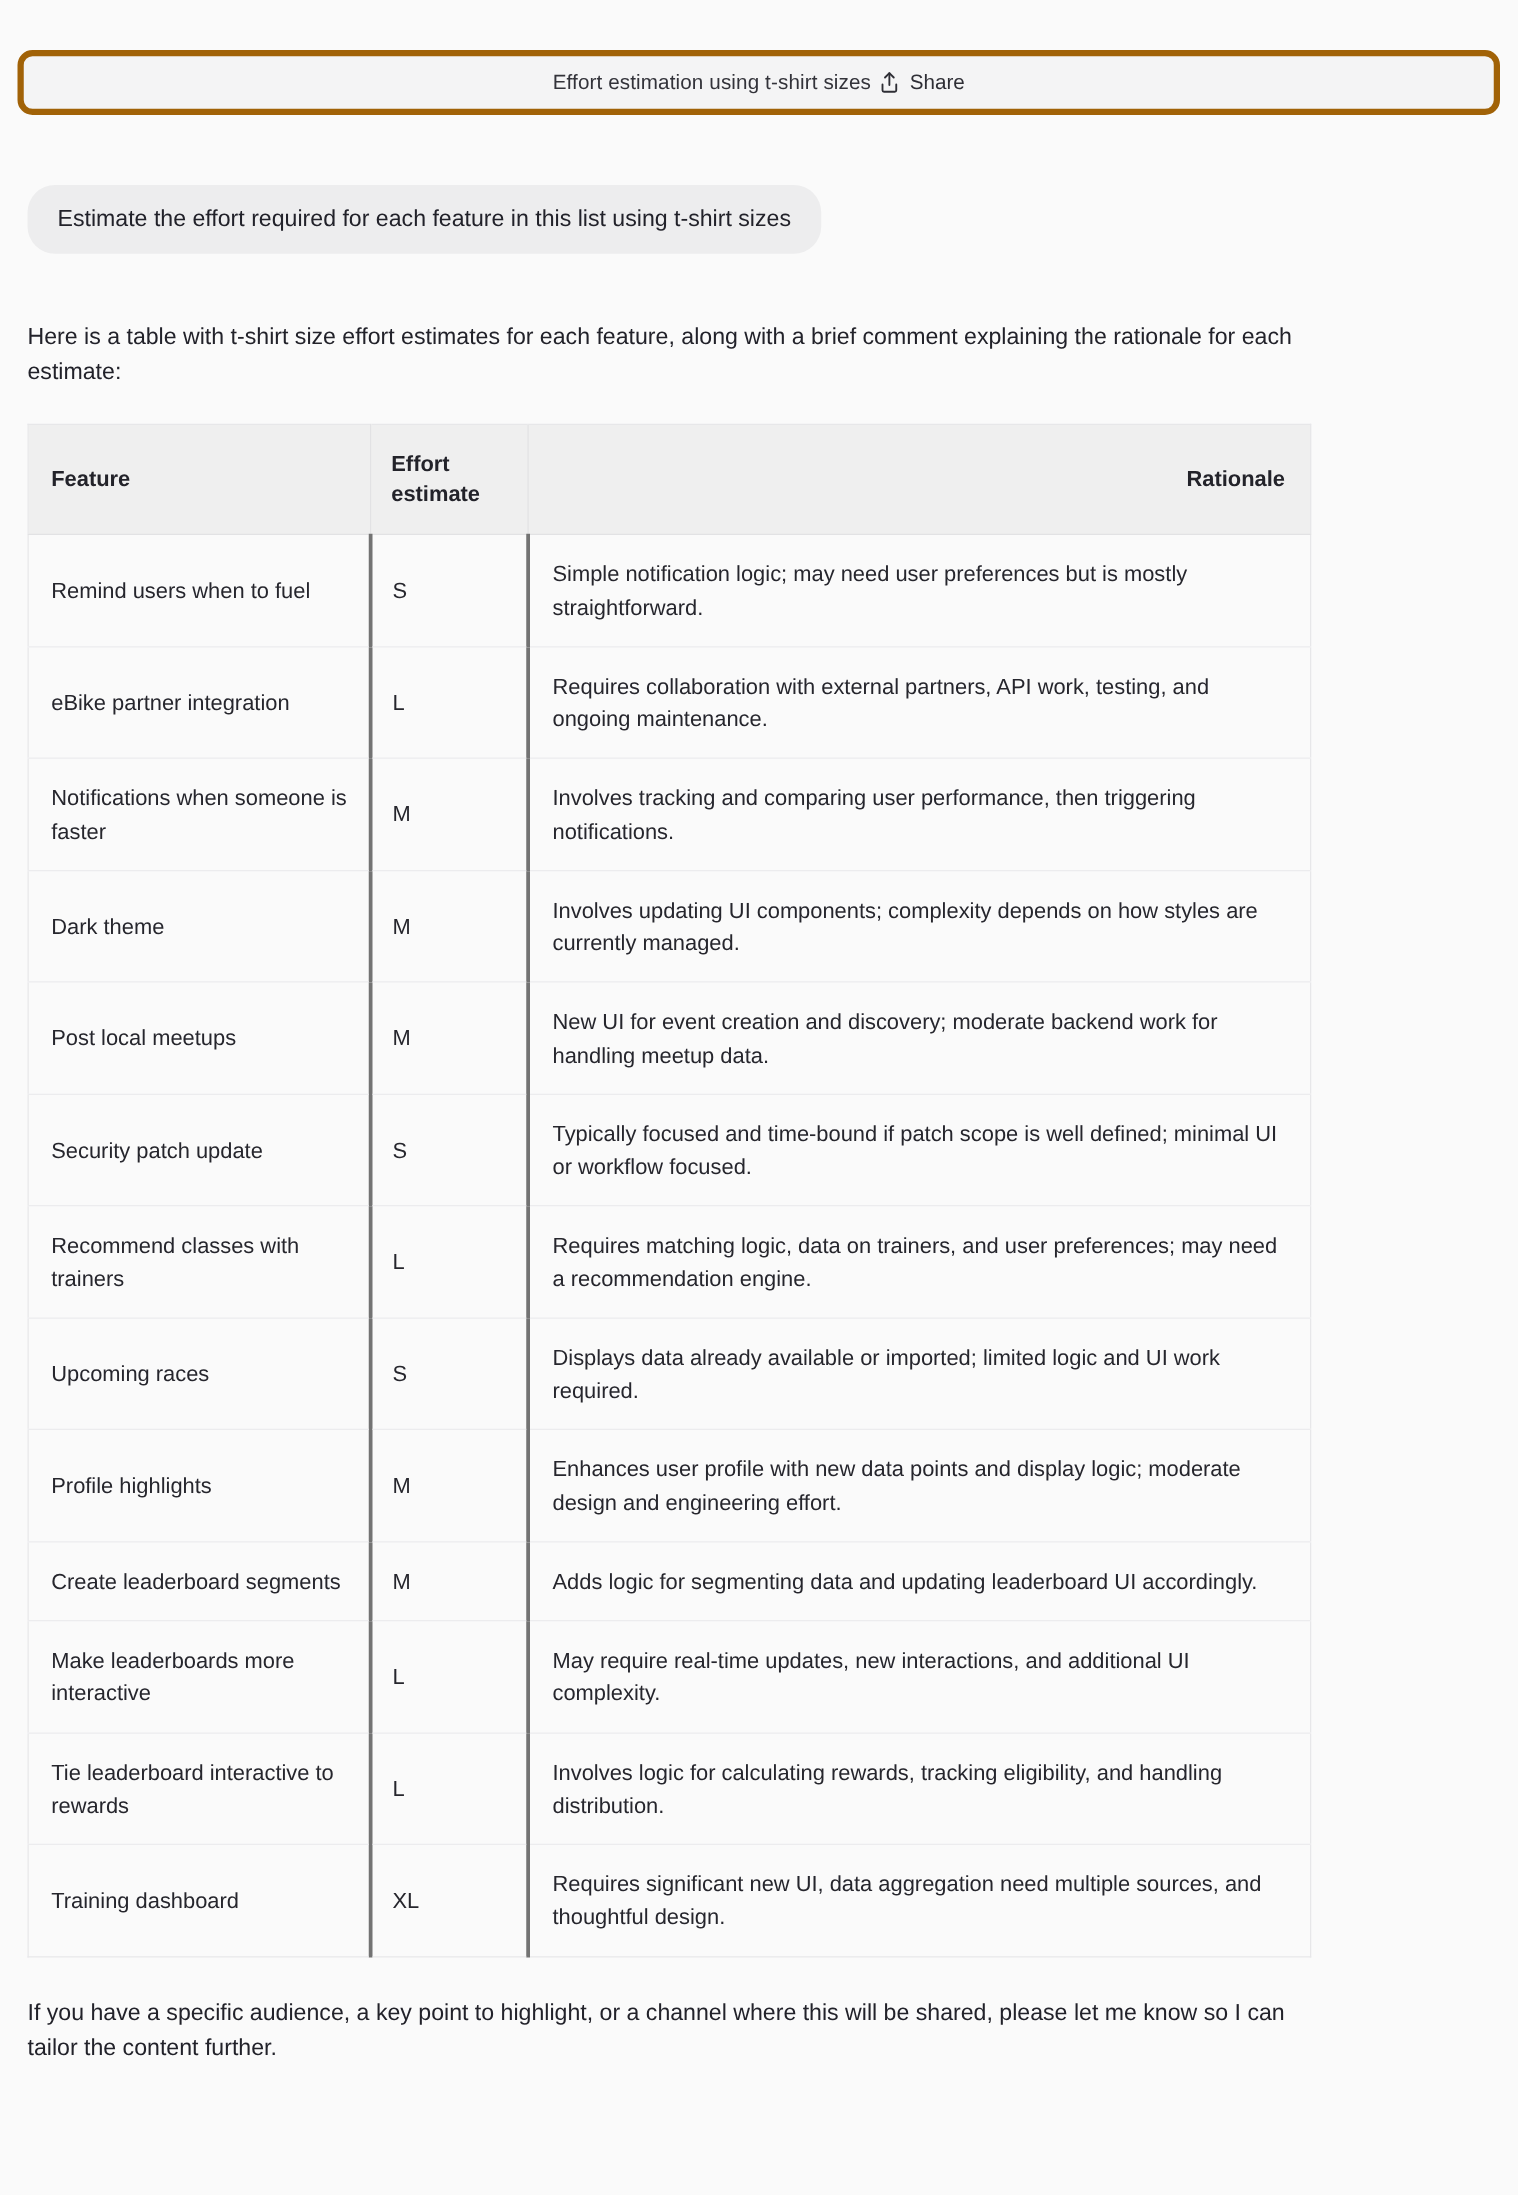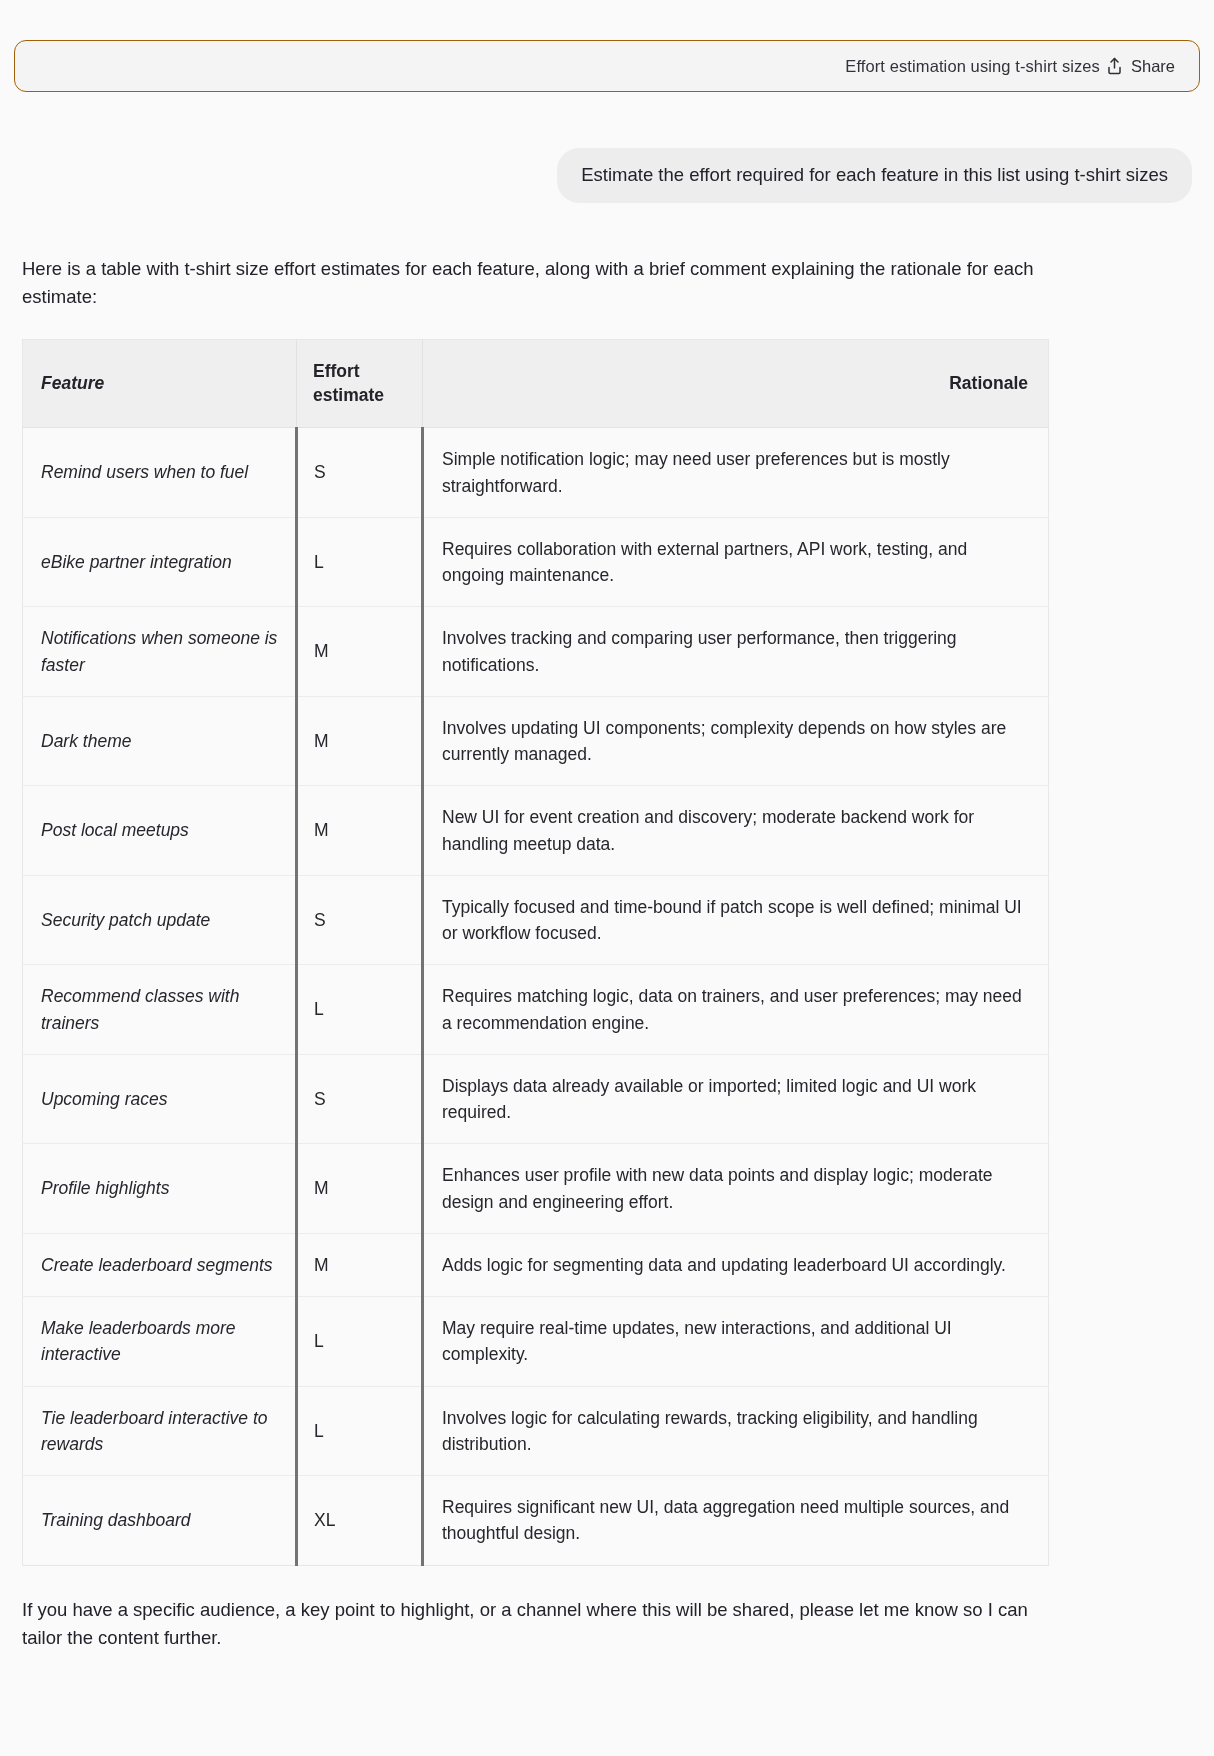--- a/index.html
+++ b/index.html
@@ -13,25 +13,25 @@
     font-family: "Liberation Sans", sans-serif;
     color: #1c1c1c;
     -webkit-font-smoothing: antialiased;
   }
 
   
   .topbar {
     margin: 40px 14px 0 14px;
     height: 52px;
     background: #f4f4f5;
-    border: 1px solid #a16207;
+    border: 5px solid #a16207;
     border-radius: 12px;
     display: flex;
     align-items: center;
-    justify-content: flex-end;
+    justify-content: center;
     padding: 0 18px 0 12px;
     box-sizing: border-box;
   }
   .conv-title {
     font-size: 16.5px;
     color: #33333a;
     letter-spacing: 0.1px;
     padding-left: 12px;
   }
   .share-btn {
@@ -49,21 +49,20 @@
   }
   .share-icon svg { display: block; }
 
   
   .conversation {
     padding: 0 22px;
   }
 
   .user-row {
     display: flex;
-    justify-content: flex-end;
     margin-top: 56px;
   }
   .user-bubble {
     background: #ededee;
     border-radius: 22px;
     padding: 14px 24px;
     font-size: 18.5px;
     line-height: 1.45;
     color: #22222a;
     max-width: 900px;
@@ -113,21 +112,21 @@
     font-size: 17.5px;
     color: #26262d;
     padding: 18px 16px;
     border-right: 3px solid #737373;
     border-bottom: 1px solid #ececee;
     vertical-align: middle;
     line-height: 1.5;
   }
   table.est-table tbody td:last-child { border-right: none; }
   table.est-table tbody tr:last-child td { border-bottom: none; }
-  .cell-feature { padding-left: 18px !important; font-style: italic; }
+  .cell-feature { padding-left: 18px !important; }
   .cell-rationale { padding-left: 18px !important; padding-right: 20px !important; }
 </style>
 </head>
 <body>
 
 <div class="topbar">
   <div class="conv-title">Effort estimation using t-shirt sizes</div>
   <button class="share-btn">
     <span class="share-icon">
       <svg width="17" height="18" viewBox="0 0 17 18" fill="none" xmlns="http://www.w3.org/2000/svg">

